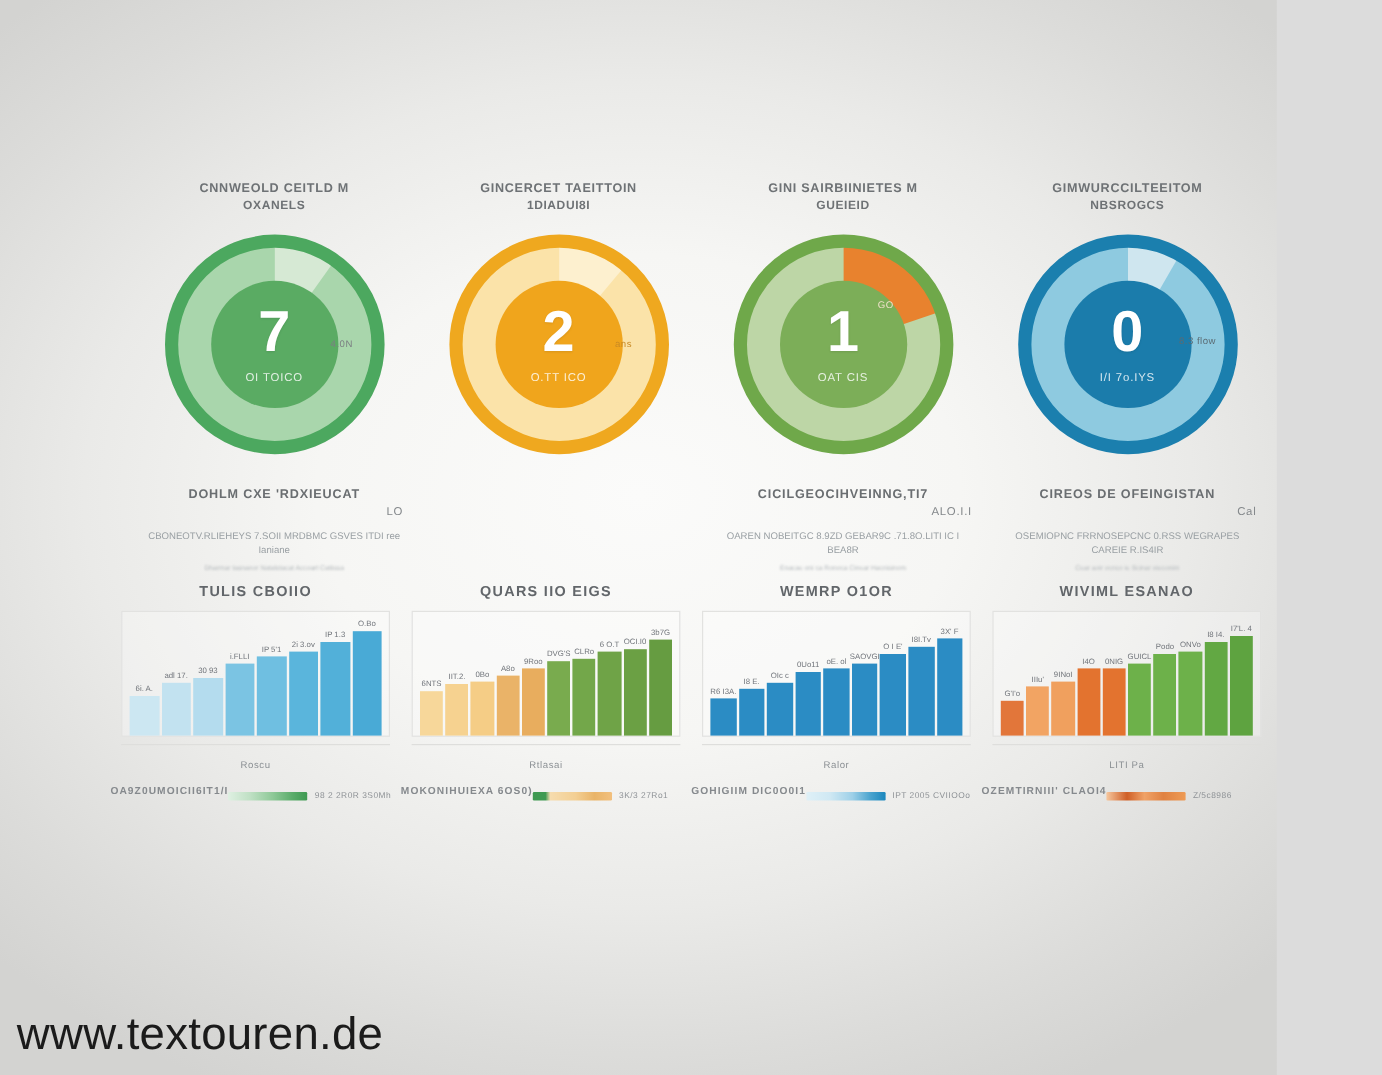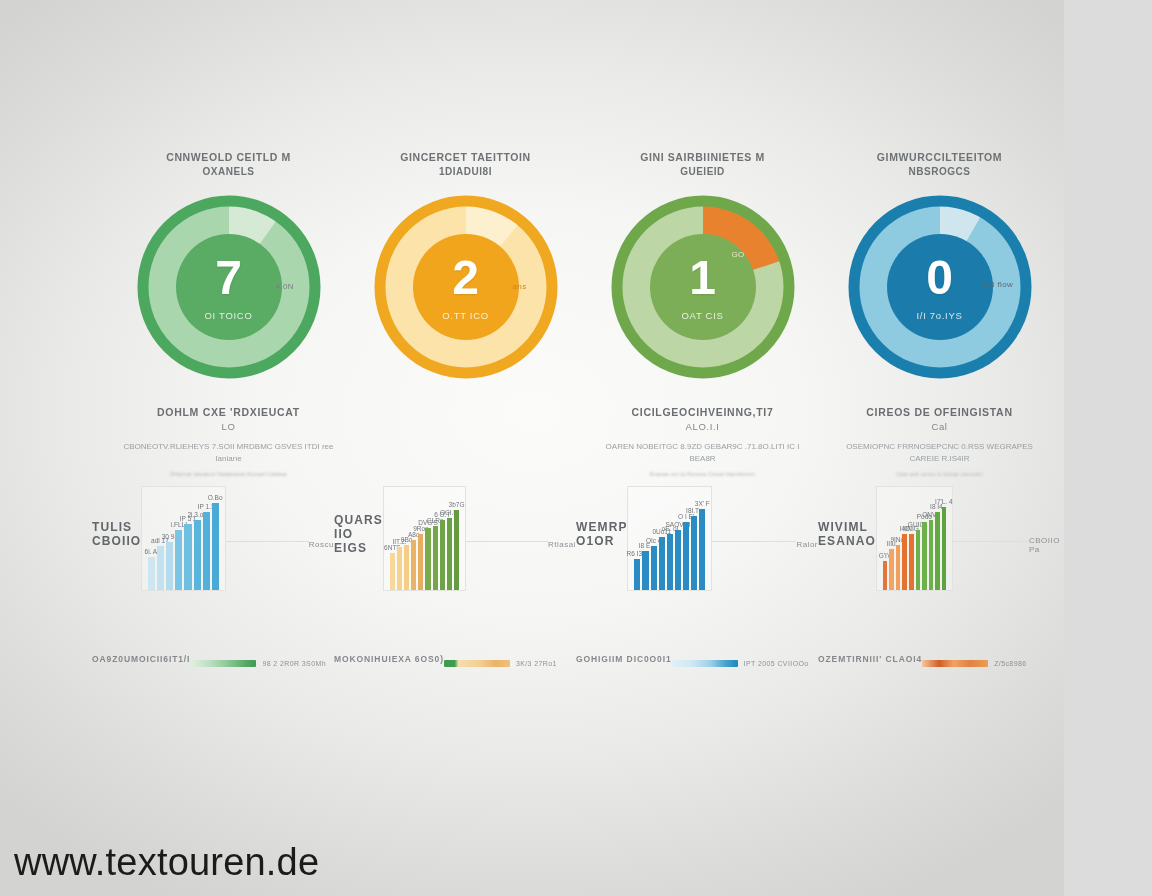--- a/index.html
+++ b/index.html
@@ -43,27 +43,27 @@
     position:absolute;font-size:8px;letter-spacing:.4px;color:#7b7f82;
     filter:blur(.5px);white-space:nowrap;
   }
 
   
   .cap{margin-top:26px;width:215px;text-align:center;}
   .cap-h{
     font-size:10.5px;font-weight:700;letter-spacing:.7px;color:#6a6e71;
     text-transform:uppercase;filter:blur(.5px);
   }
-  .cap-s{font-size:9.5px;letter-spacing:.6px;color:#84888b;margin-top:3px;filter:blur(.6px);}
+  .cap-s{font-size:9.5px;letter-spacing:.6px;color:#84888b;margin-top:3px;filter:blur(.6px);text-align:right;}
   .cap-b{font-size:8px;line-height:1.55;color:#9aa0a4;margin-top:9px;filter:blur(.65px);}
   .cap-f{font-size:5.6px;line-height:1.4;color:#b3b8bb;margin-top:5px;filter:blur(.8px);}
 
   
   .bar-row{position:absolute;left:92px;top:486px;width:968px;display:flex;}
-  .bar-card{width:242px;display:flex;flex-direction:row;align-items:center;}
+  .bar-card{width:242px;display:flex;flex-direction:column;align-items:center;}
   .bc-title{
     font-size:12px;font-weight:700;letter-spacing:1.1px;color:#62666a;
     text-transform:uppercase;filter:blur(.5px);margin-bottom:9px;
   }
   .panel{
     position:relative;width:224px;height:105px;
     border:1px solid #e2e2e0;background:rgba(255,255,255,.30);
     box-sizing:border-box;
   }
   .bars{
@@ -352,21 +352,21 @@
               </div>
               <div class="bar" style="height: 80%; background: rgb(98, 168, 67);">
                 <span class="bar-val">I8 I4.</span>
               </div>
               <div class="bar" style="height: 86%; background: rgb(94, 163, 64);">
                 <span class="bar-val">I7'L. 4</span>
               </div>
             </div>
         </div>
         <div class="axis-rule"></div>
-        <div class="axis-label">CBOIIO Pa</div>
+        <div class="axis-label">LITI Pa</div>
       </div>
     </div>
 
     <div class="legend-row">
       <div class="legend-card">
         <div class="lg-title">OA9Z0UMOICII6IT1/I</div>
         <div class="lg-row">
           <div class="lg-swatch" style="background: linear-gradient(90deg, rgb(223, 240, 226) 0%, rgb(191, 224, 196) 28%, rgb(143, 201, 152) 56%, rgb(90, 172, 106) 82%, rgb(63, 154, 82) 100%);"></div>
           <div class="lg-text">98 2 2R0R 3S0Mh</div>
         </div>

